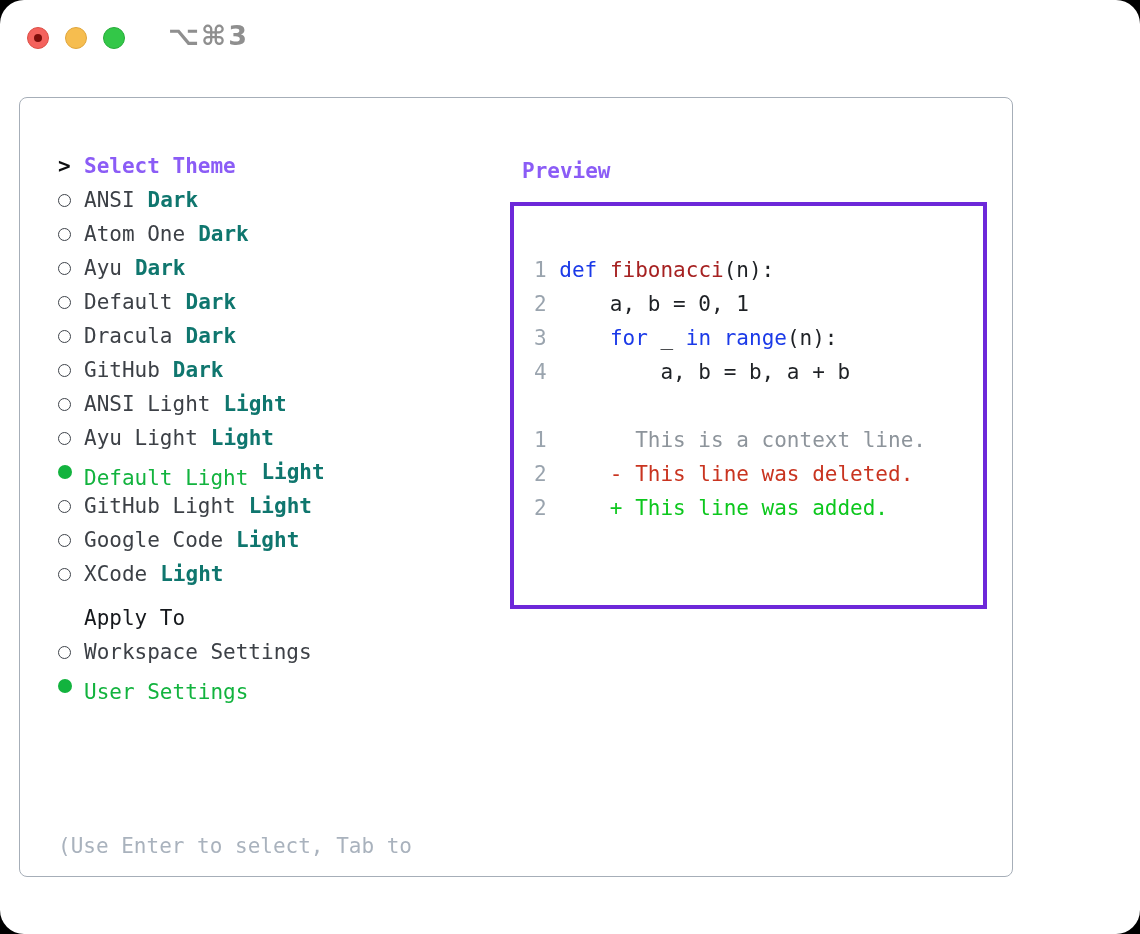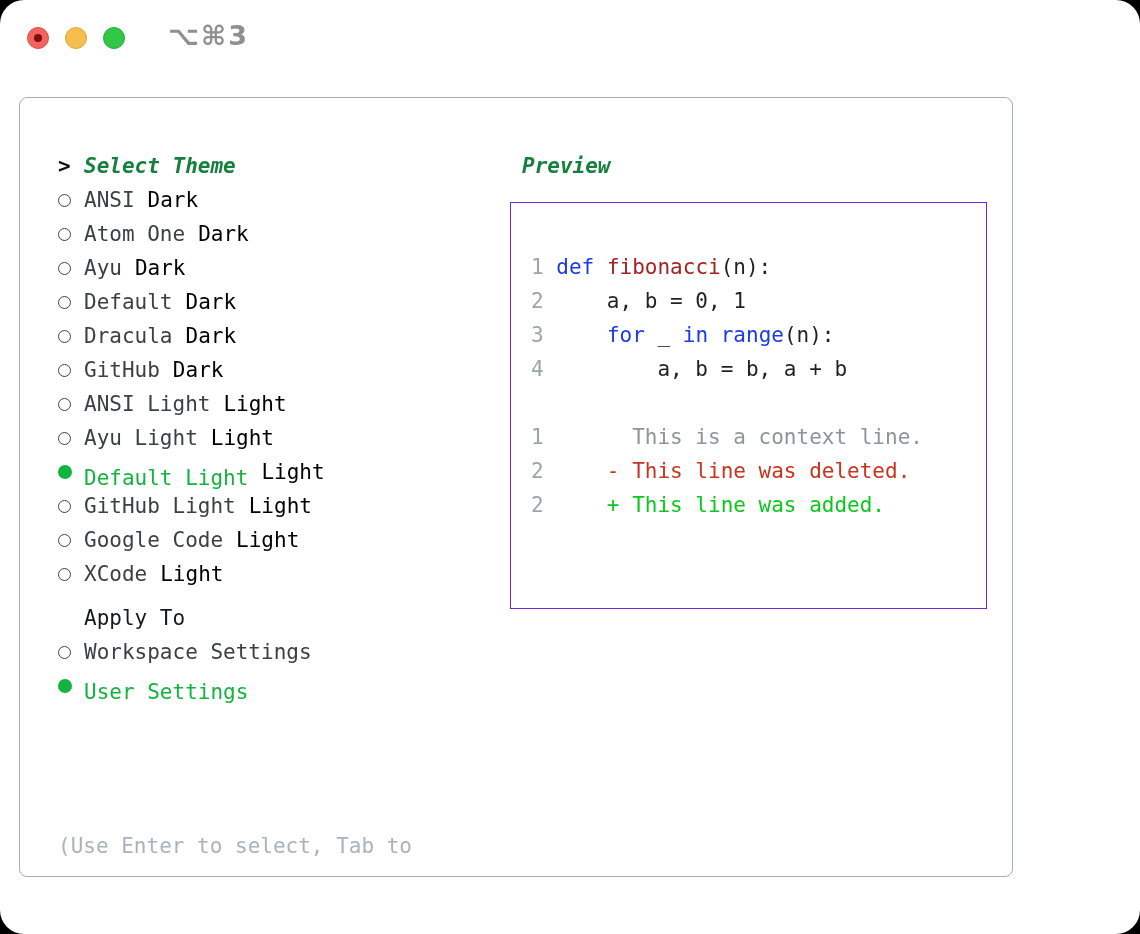--- a/index.html
+++ b/index.html
@@ -28,33 +28,33 @@
   
   .panel{
     position:absolute;left:19px;top:97px;width:994px;height:780px;
     border:1.5px solid #a6aeb8;border-radius:8px;box-sizing:border-box;background:#fff;
   }
   .row{height:34px;display:flex;align-items:center;white-space:pre;font-size:21px;}
   .icon-cell{width:26px;display:flex;align-items:center;flex:none;}
   .radio{width:13px;height:13px;border:1.5px solid #3f444b;border-radius:50%;box-sizing:border-box;}
   .radio-on{width:14px;height:14px;border:none;background:#12b33e;}
   .prompt{color:#0d0e10;font-weight:700;}
-  .hdr{color:#15803d;font-weight:700;font-style:italic;}
+  .hdr{color:#8b5cf6;font-weight:700;}
   .subhdr{color:#15181c;}
   .name{color:#3c4046;}
   .name-sel{color:#12b33e;margin-top:12px;}
-  .tag{color:#000000;margin-left:13px;}
+  .tag{color:#0f766e;margin-left:13px;font-weight:bold;}
   .theme-list{position:absolute;left:38px;top:51px;}
   .apply-list{position:absolute;left:38px;top:503px;}
   .help{position:absolute;left:38px;top:663px;color:#a9b2bd;font-size:21px;line-height:34px;white-space:pre;}
   
-  .preview-title{position:absolute;left:502px;top:51px;}
+  .preview-title{position:absolute;left:502px;top:51px;align-items:flex-end;}
   .preview-box{
     position:absolute;left:490px;top:104px;width:477px;height:407px;
-    border:1px solid #6d28d9;box-sizing:border-box;background:#fff;
+    border:4px solid #6d28d9;box-sizing:border-box;background:#fff;
   }
   .code{position:absolute;left:20px;top:47px;}
   .code-line{height:34px;line-height:34px;white-space:pre;font-size:21px;}
 </style>
 </head>
 <body>
 
 <div class="window">
 
   <div class="traffic">

